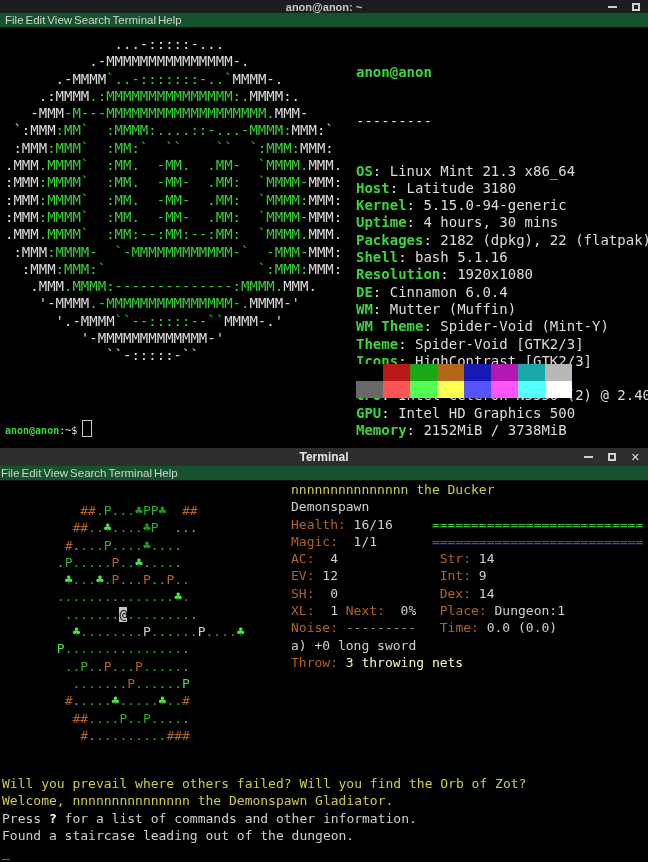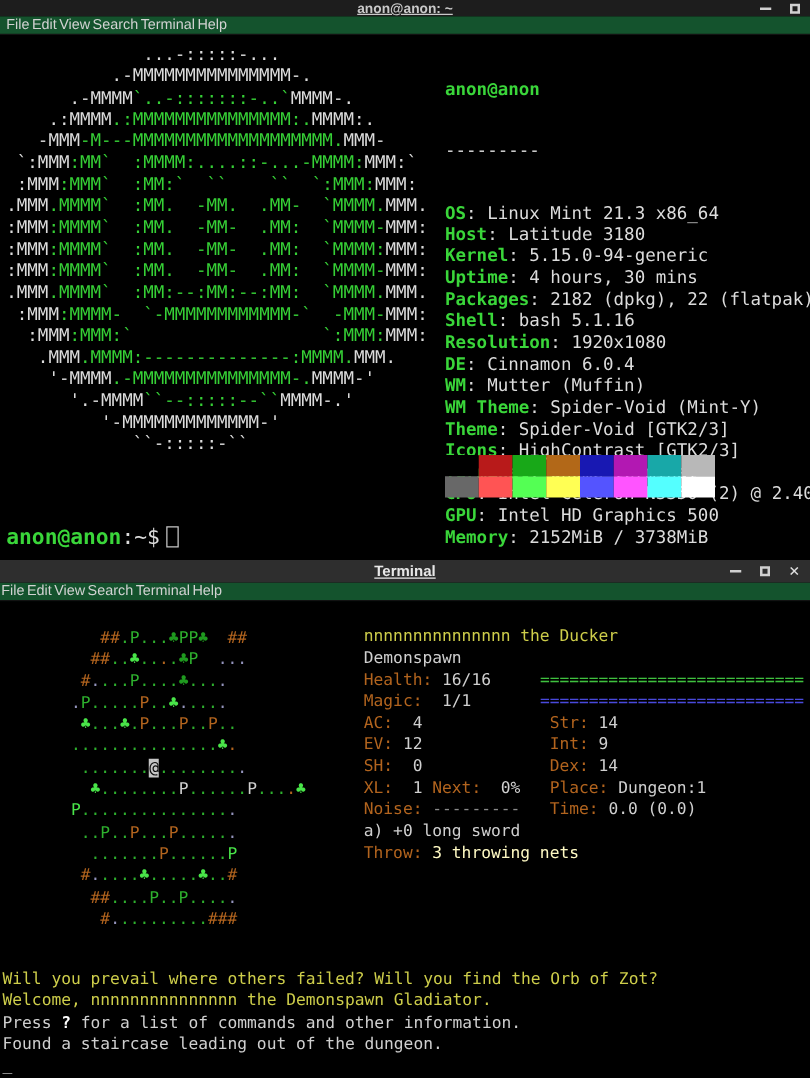--- a/index.html
+++ b/index.html
@@ -8,21 +8,21 @@
     background:#000; font-family:"DejaVu Sans Mono",monospace;
   }
   .window { position:absolute; left:0; width:648px; background:#000; }
   #top-window { top:0; height:448px; }
   #bottom-window { top:448px; height:414px; }
 
   .titlebar { position:relative; height:13px; background:#1d1d1d;
     display:flex; align-items:center; justify-content:center; }
   #bottom-window .titlebar { height:18px; background:#2e2e2e; }
   .titlebar .title { font-family:"Liberation Sans",sans-serif; font-weight:bold;
-    font-size:11px; color:#c9c9c9;text-decoration:underline; }
+    font-size:11px; color:#c9c9c9; }
   #bottom-window .title { font-size:12px; color:#e8e8e8; }
   .win-buttons { position:absolute; right:8px; top:0; height:100%;
     display:flex; align-items:center; gap:15px; }
   .btn-min { width:9px; height:2px; background:#d0d0d0; }
   .btn-max { width:8px; height:8px; border:2px solid #d0d0d0; box-sizing:border-box; }
   .btn-close { color:#e0e0e0; font-size:11px; line-height:1;
     font-family:"DejaVu Sans",sans-serif; font-weight:bold; }
 
   .menubar { height:15px; background:#14532d; border-bottom:1px solid #121212;
     box-sizing:border-box; display:flex; align-items:center; padding-left:4px; }
@@ -38,26 +38,26 @@
 
   #art { position:absolute; left:5px; top:8px; font-size:14px; }
   #info { position:absolute; left:356px; top:4px; font-size:14px; white-space:pre; }
   .lbl { color:#3ad63a; font-weight:bold; }
   .val { color:#dcdcdc; }
 
   #palette { position:absolute; left:356px; top:336px; }
   .prow { display:flex; height:17px; }
   .pblock { width:27px; height:17px; }
 
-  #prompt { position:absolute; left:5px; top:392px; font-size:17px; white-space:pre; }
+  #prompt { position:absolute; left:5px; top:392px; font-size:10px; white-space:pre; }
   .cursor-box { display:inline-block; width:8px; height:15px;
     border:1px solid #c8c8c8; vertical-align:-3px; margin-left:5px; }
 
   #map-pane { position:absolute; left:2px; top:21px; font-size:13px; }
-  #stats-pane { position:absolute; left:291px; top:20px; font-size:13px; }
+  #stats-pane { position:absolute; left:291px; top:0; font-size:13px; }
   #messages-pane { position:absolute; left:2px; top:294px; font-size:13px; }
 
   
   .c-aw{color:#dcdcdc} .c-ag{color:#36d036}
   .c-y{color:#cdcd4a} .c-w{color:#cfcfcf} .c-W{color:#ffffff;font-weight:bold}
   .c-br{color:#b2641e} .c-g{color:#2eb12e} .c-G{color:#49e549} .c-dg{color:#1f9a1f}
   .c-bl{color:#9494bd} .c-hp{color:#3fc13f} .c-mp{color:#4949dc}
   .c-at{color:#0a0a0a;background:#c6c6c6} .c-dim{color:#8a8a8a} .c-yel{color:#fef9c3}
 </style>
 </head>

